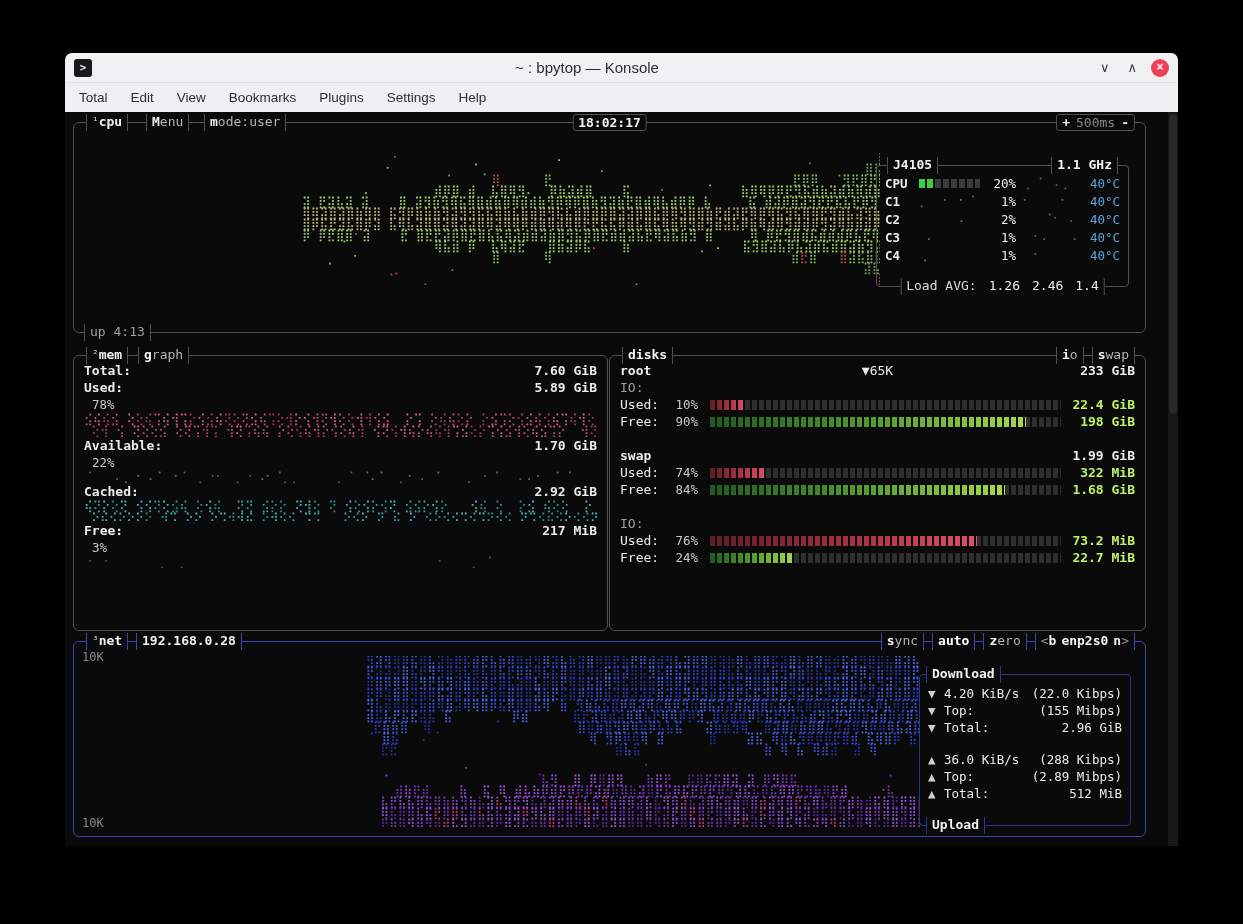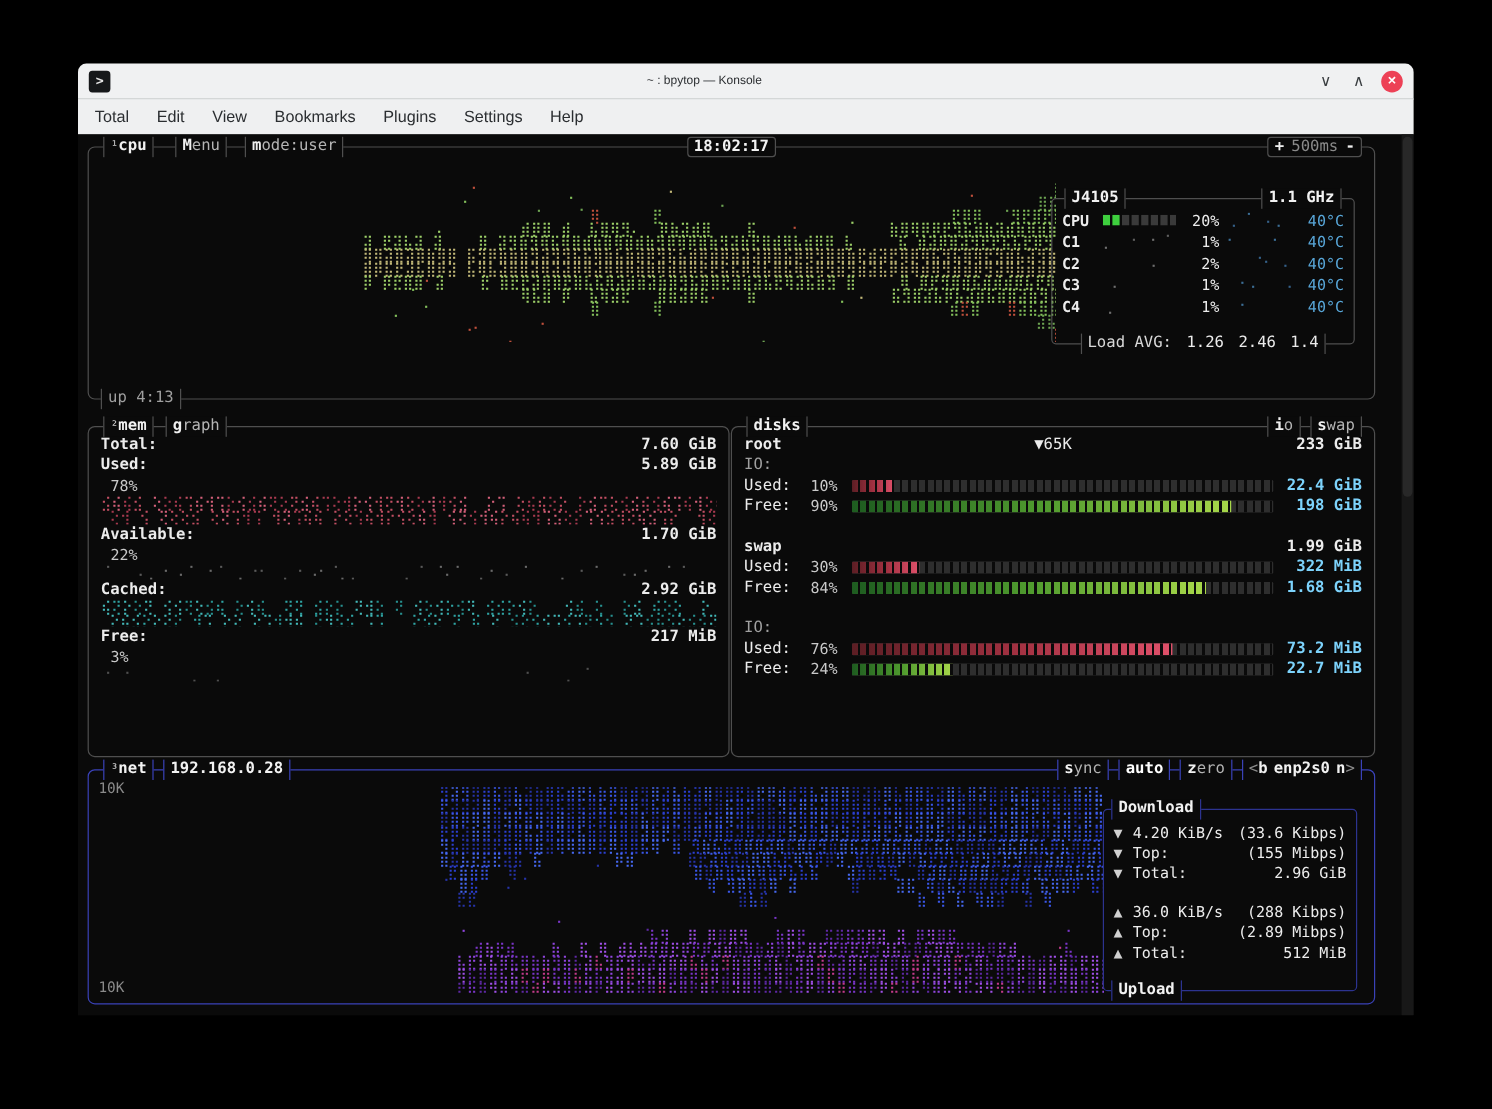--- a/index.html
+++ b/index.html
@@ -3,21 +3,21 @@
 <meta charset="utf-8">
 <style>
   *{margin:0;padding:0;box-sizing:border-box;}
   html,body{width:1243px;height:924px;background:#000;overflow:hidden;}
   body{font-family:"Liberation Sans",sans-serif;position:relative;}
 
   .window{position:absolute;left:65px;top:53px;width:1113px;height:793px;background:#0a0a0a;border-radius:7px 7px 0 0;}
   .titlebar{height:29px;background:#f0f1f2;border-radius:7px 7px 0 0;display:flex;align-items:center;padding:0 9px;}
   .app-icon{width:18px;height:18px;background:#16181a;border-radius:3px;color:#e8e8e8;
             font:bold 11px/18px "DejaVu Sans Mono",monospace;text-align:center;flex:0 0 auto;}
-  .win-title{flex:1;text-align:center;color:#2b2e31;font-size:10px;}
+  .win-title{flex:1;text-align:center;color:#2b2e31;font-size:15px;}
   .ctl{color:#3a3e41;font-size:13px;margin-left:18px;}
   .ctl.close{width:18px;height:18px;background:#ed4156;border-radius:50%;color:#fff;text-align:center;
              line-height:17px;font-size:12px;margin-left:14px;font-weight:bold;}
   .menubar{height:30px;background:#eff0f1;display:flex;align-items:center;gap:23px;padding-left:14px;border-top:1px solid #e2e4e5;}
   .menu-item{color:#2b2e31;font-size:13.5px;}
 
   .terminal{position:relative;height:734px;background:#0a0a0a;font-family:"DejaVu Sans Mono",monospace;color:#dcdcdc;font-size:13px;}
   .scrollbar{position:absolute;right:0;top:0;width:10px;height:100%;background:#181818;}
   .scroll-handle{position:absolute;right:1px;top:2px;width:8px;height:300px;background:#282828;border-radius:4px;}
 
@@ -75,21 +75,21 @@
   .dio{height:17px;line-height:17px;color:#9f9f9f;}
   .dgap{height:17px;}
   .drow{display:flex;align-items:center;height:17px;}
   .dlabel{width:46px;color:#ececec;}
   .dpct{width:32px;text-align:right;color:#c9c9c9;margin-right:4px;font-size:12.5px;}
   .bar{flex:1;height:10px;background:#2e2e2e;margin:0 8px;position:relative;overflow:hidden;border-radius:1px;}
   .bar::after{content:"";position:absolute;inset:0;background:repeating-linear-gradient(90deg,transparent 0 5px,#0a0a0a 5px 7px);}
   .fill{height:100%;}
   .fill.green{background:linear-gradient(90deg,#1e5c20,#4f9a2e,#a8d84a);}
   .fill.red{background:linear-gradient(90deg,#5c1e24,#a03040,#e0506a);}
-  .dval{width:66px;text-align:right;font-weight:bold;color:#7dd3fc;}
+  .dval{width:66px;text-align:right;font-weight:bold;color:#bef264;}
 
   
   .scale{position:absolute;left:8px;color:#8a8a8a;font-size:12px;}
   .net-down{position:absolute;left:10px;top:14px;width:836px;height:104px;}
   .net-up{position:absolute;left:10px;top:122px;width:836px;height:64px;}
   .net-panel{position:absolute;right:14px;top:32px;width:212px;height:152px;border:1px solid #2c3390;border-radius:4px;padding:10px 8px 0;}
   .nrow{display:flex;align-items:center;height:17px;font-size:12.5px;color:#ececec;}
   .nrow .arr{width:16px;color:#d0d0d0;}
   .nrow .nl{flex:1;}
   .nrow .nr{text-align:right;}
@@ -262,21 +262,21 @@
         </div>
         <div class="dgap"></div>
 
         <div class="dhead">
           <b class="dname">swap</b>
           <span class="dact"></span>
           <b class="dsize">1.99 GiB</b>
         </div>
         <div class="drow">
           <span class="dlabel">Used:</span>
-            <span class="dpct">30%</span>
+            <span class="dpct">74%</span>
           <div class="bar">
               <div class="fill red" style="width: 16%;"></div>
             </div>
           <span class="dval">322 MiB</span>
         </div>
         <div class="drow">
           <span class="dlabel">Free:</span>
             <span class="dpct">84%</span>
           <div class="bar">
               <div class="fill green" style="width: 84%;"></div>
@@ -320,21 +320,21 @@
 
       <div class="graph net-down" style="line-height: 11px;"><div class="gl">                                       <span style="color:#2b3fd0">⣻</span><span style="color:#4668f0">⣽</span><span style="color:#3a57e8">⣻</span><span style="color:#2633a8">⢿</span><span style="color:#2b3fd0">⡿</span><span style="color:#3a57e8">⣯</span><span style="color:#2633a8">⢿</span><span style="color:#3a57e8">⣧</span><span style="color:#2633a8">⣽</span><span style="color:#2633a8">⣷</span><span style="color:#2b3fd0">⡿</span><span style="color:#2b3fd0">⣯</span><span style="color:#3a57e8">⣾</span><span style="color:#4668f0">⣟</span><span style="color:#3a57e8">⣧</span><span style="color:#3a57e8">⣷</span><span style="color:#3a57e8">⢿</span><span style="color:#2633a8">⣿</span><span style="color:#2b3fd0">⣾</span><span style="color:#2633a8">⣻</span><span style="color:#4668f0">⢿</span><span style="color:#2b3fd0">⣽</span><span style="color:#4668f0">⣧</span><span style="color:#2b3fd0">⣷</span><span style="color:#2b3fd0">⣽</span><span style="color:#4668f0">⣿</span><span style="color:#2633a8">⡿</span><span style="color:#2633a8">⢿</span><span style="color:#2b3fd0">⣟</span><span style="color:#2633a8">⣷</span><span style="color:#4668f0">⣟</span><span style="color:#4668f0">⡿</span><span style="color:#3a57e8">⣾</span><span style="color:#2b3fd0">⣾</span><span style="color:#2b3fd0">⣻</span><span style="color:#3a57e8">⣧</span><span style="color:#4668f0">⣽</span><span style="color:#3a57e8">⣿</span><span style="color:#4668f0">⢿</span><span style="color:#2633a8">⢿</span><span style="color:#2633a8">⣽</span><span style="color:#2633a8">⣷</span><span style="color:#4668f0">⢿</span><span style="color:#2633a8">⣧</span><span style="color:#3a57e8">⣿</span><span style="color:#3a57e8">⣿</span><span style="color:#2b3fd0">⣯</span><span style="color:#2633a8">⣽</span><span style="color:#4668f0">⣿</span><span style="color:#2b3fd0">⣧</span><span style="color:#3a57e8">⣿</span><span style="color:#4668f0">⣽</span><span style="color:#2633a8">⡿</span><span style="color:#2633a8">⣾</span><span style="color:#4668f0">⣯</span><span style="color:#3a57e8">⣾</span><span style="color:#2633a8">⣻</span><span style="color:#2b3fd0">⡿</span><span style="color:#2633a8">⣯</span><span style="color:#2633a8">⣧</span><span style="color:#4668f0">⣿</span><span style="color:#4668f0">⣽</span><span style="color:#4668f0">⣧</span><span style="color:#2b3fd0">⣯</span></div><div class="gl">                                       <span style="color:#3a57e8">⣟</span><span style="color:#2633a8">⣽</span><span style="color:#2633a8">⣽</span><span style="color:#2633a8">⣽</span><span style="color:#4668f0">⣿</span><span style="color:#2b3fd0">⣯</span><span style="color:#2633a8">⣟</span><span style="color:#4668f0">⣻</span><span style="color:#2b3fd0">⣻</span><span style="color:#2633a8">⣿</span><span style="color:#2633a8">⣻</span><span style="color:#2b3fd0">⣧</span><span style="color:#2633a8">⢿</span><span style="color:#2b3fd0">⣧</span><span style="color:#2633a8">⢿</span><span style="color:#3a57e8">⣧</span><span style="color:#2b3fd0">⣟</span><span style="color:#3a57e8">⡿</span><span style="color:#3a57e8">⣷</span><span style="color:#2633a8">⣻</span><span style="color:#3a57e8">⣧</span><span style="color:#2b3fd0">⣯</span><span style="color:#3a57e8">⣿</span><span style="color:#2633a8">⣷</span><span style="color:#2633a8">⡿</span><span style="color:#2633a8">⣻</span><span style="color:#2633a8">⣾</span><span style="color:#4668f0">⣯</span><span style="color:#2b3fd0">⣿</span><span style="color:#3a57e8">⣽</span><span style="color:#2633a8">⢿</span><span style="color:#2633a8">⣯</span><span style="color:#4668f0">⣻</span><span style="color:#2b3fd0">⣯</span><span style="color:#4668f0">⡿</span><span style="color:#3a57e8">⣯</span><span style="color:#3a57e8">⣽</span><span style="color:#2b3fd0">⣿</span><span style="color:#2b3fd0">⢿</span><span style="color:#2b3fd0">⣷</span><span style="color:#2b3fd0">⣾</span><span style="color:#2633a8">⣧</span><span style="color:#3a57e8">⣧</span><span style="color:#2b3fd0">⣯</span><span style="color:#2633a8">⣿</span><span style="color:#2b3fd0">⣧</span><span style="color:#3a57e8">⣷</span><span style="color:#2b3fd0">⣻</span><span style="color:#4668f0">⣽</span><span style="color:#3a57e8">⣷</span><span style="color:#2633a8">⣷</span><span style="color:#2633a8">⣧</span><span style="color:#2b3fd0">⣟</span><span style="color:#2633a8">⣧</span><span style="color:#4668f0">⣽</span><span style="color:#3a57e8">⣻</span><span style="color:#4668f0">⢿</span><span style="color:#2633a8">⣽</span><span style="color:#3a57e8">⣷</span><span style="color:#2633a8">⢿</span><span style="color:#2b3fd0">⡿</span><span style="color:#2b3fd0">⣿</span><span style="color:#4668f0">⣟</span><span style="color:#3a57e8">⣻</span></div><div class="gl">                                       <span style="color:#2633a8">⡿</span><span style="color:#3a57e8">⣿</span><span style="color:#3a57e8">⡿</span><span style="color:#4668f0">⢿</span><span style="color:#4668f0">⢿</span><span style="color:#2633a8">⣾</span><span style="color:#4668f0">⣻</span><span style="color:#3a57e8">⣟</span><span style="color:#3a57e8">⣷</span><span style="color:#4668f0">⣻</span><span style="color:#2b3fd0">⣾</span><span style="color:#4668f0">⣾</span><span style="color:#2b3fd0">⣷</span><span style="color:#3a57e8">⣾</span><span style="color:#2b3fd0">⣟</span><span style="color:#2b3fd0">⣿</span><span style="color:#2b3fd0">⣧</span><span style="color:#2b3fd0">⣽</span><span style="color:#2633a8">⣿</span><span style="color:#4668f0">⣧</span><span style="color:#2633a8">⣷</span><span style="color:#2b3fd0">⣷</span><span style="color:#3a57e8">⣟</span><span style="color:#2633a8">⢿</span><span style="color:#2633a8">⢿</span><span style="color:#3a57e8">⣯</span><span style="color:#3a57e8">⣷</span><span style="color:#4668f0">⢿</span><span style="color:#2b3fd0">⣻</span><span style="color:#2633a8">⣧</span><span style="color:#2633a8">⣿</span><span style="color:#2633a8">⣷</span><span style="color:#2633a8">⣷</span><span style="color:#4668f0">⢿</span><span style="color:#2b3fd0">⢿</span><span style="color:#3a57e8">⡿</span><span style="color:#3a57e8">⣟</span><span style="color:#2633a8">⣟</span><span style="color:#2b3fd0">⡿</span><span style="color:#2b3fd0">⡿</span><span style="color:#2b3fd0">⣯</span><span style="color:#2b3fd0">⣯</span><span style="color:#2b3fd0">⣯</span><span style="color:#4668f0">⢿</span><span style="color:#2b3fd0">⣿</span><span style="color:#4668f0">⢿</span><span style="color:#3a57e8">⣟</span><span style="color:#4668f0">⣾</span><span style="color:#2633a8">⢿</span><span style="color:#2b3fd0">⣯</span><span style="color:#2633a8">⣻</span><span style="color:#2633a8">⣯</span><span style="color:#3a57e8">⢿</span><span style="color:#3a57e8">⣯</span><span style="color:#4668f0">⢿</span><span style="color:#3a57e8">⣷</span><span style="color:#3a57e8">⣧</span><span style="color:#3a57e8">⣧</span><span style="color:#2b3fd0">⣻</span><span style="color:#4668f0">⣽</span><span style="color:#2633a8">⣟</span><span style="color:#4668f0">⣿</span><span style="color:#3a57e8">⣻</span><span style="color:#2b3fd0">⣷</span></div><div class="gl">                                       <span style="color:#2b3fd0">⣟</span><span style="color:#2b3fd0">⡿</span><span style="color:#2633a8">⣽</span><span style="color:#4668f0">⣷</span><span style="color:#3a57e8">⣿</span><span style="color:#2633a8">⣻</span><span style="color:#2b3fd0">⣾</span><span style="color:#2b3fd0">⡿</span><span style="color:#4668f0">⣯</span><span style="color:#3a57e8">⣽</span><span style="color:#2b3fd0">⣾</span><span style="color:#3a57e8">⣻</span><span style="color:#2b3fd0">⣟</span><span style="color:#4668f0">⣧</span><span style="color:#2b3fd0">⣷</span><span style="color:#2633a8">⣷</span><span style="color:#3a57e8">⣿</span><span style="color:#2b3fd0">⢿</span><span style="color:#2633a8">⣿</span><span style="color:#4668f0">⣽</span><span style="color:#3a57e8">⣷</span><span style="color:#4668f0">⣟</span><span style="color:#2633a8">⣯</span><span style="color:#2633a8">⣿</span><span style="color:#3a57e8">⡿</span><span style="color:#2b3fd0">⢿</span><span style="color:#3a57e8">⣿</span><span style="color:#2b3fd0">⣷</span><span style="color:#2633a8">⣽</span><span style="color:#2b3fd0">⢿</span><span style="color:#2633a8">⣽</span><span style="color:#2b3fd0">⣽</span><span style="color:#2b3fd0">⣟</span><span style="color:#4668f0">⣷</span><span style="color:#3a57e8">⣽</span><span style="color:#2b3fd0">⣿</span><span style="color:#4668f0">⣻</span><span style="color:#4668f0">⣾</span><span style="color:#3a57e8">⣻</span><span style="color:#2b3fd0">⣾</span><span style="color:#3a57e8">⣷</span><span style="color:#4668f0">⣾</span><span style="color:#3a57e8">⣟</span><span style="color:#3a57e8">⣧</span><span style="color:#4668f0">⣯</span><span style="color:#3a57e8">⣻</span><span style="color:#4668f0">⣟</span><span style="color:#4668f0">⣷</span><span style="color:#2b3fd0">⣻</span><span style="color:#4668f0">⣽</span><span style="color:#3a57e8">⣯</span><span style="color:#4668f0">⣟</span><span style="color:#2b3fd0">⣻</span><span style="color:#2b3fd0">⣽</span><span style="color:#4668f0">⣿</span><span style="color:#3a57e8">⣟</span><span style="color:#2633a8">⣯</span><span style="color:#2633a8">⡿</span><span style="color:#4668f0">⣾</span><span style="color:#3a57e8">⢿</span><span style="color:#3a57e8">⣾</span><span style="color:#3a57e8">⣷</span><span style="color:#2b3fd0">⣿</span><span style="color:#2b3fd0">⣿</span></div><div class="gl">                                       <span style="color:#4668f0">⣻</span><span style="color:#2b3fd0">⣧</span><span style="color:#2633a8">⣾</span><span style="color:#2633a8">⣿</span><span style="color:#2633a8">⣿</span><span style="color:#2633a8">⣟</span><span style="color:#2b3fd0">⣷</span><span style="color:#3a57e8">⣾</span><span style="color:#2b3fd0">⢿</span><span style="color:#4668f0">⣷</span><span style="color:#2633a8">⣽</span><span style="color:#3a57e8">⢿</span><span style="color:#4668f0">⢿</span><span style="color:#4668f0">⣿</span><span style="color:#3a57e8">⡿</span><span style="color:#2b3fd0">⣯</span><span style="color:#4668f0">⡿</span><span style="color:#2b3fd0">⣿</span><span style="color:#2b3fd0">⣿</span><span style="color:#3a57e8">⣯</span><span style="color:#4668f0">⢿</span><span style="color:#4668f0">⠁</span><span style="color:#3a57e8">⣷</span> <span style="color:#2b3fd0">⣻</span><span style="color:#4668f0">⣷</span><span style="color:#3a57e8">⣧</span><span style="color:#2b3fd0">⣯</span><span style="color:#2b3fd0">⣿</span><span style="color:#4668f0">⡿</span><span style="color:#3a57e8">⢿</span><span style="color:#3a57e8">⣽</span><span style="color:#4668f0">⢿</span><span style="color:#2633a8">⣯</span><span style="color:#4668f0">⢿</span><span style="color:#3a57e8">⡿</span><span style="color:#3a57e8">⣻</span><span style="color:#2633a8">⣷</span><span style="color:#4668f0">⣿</span><span style="color:#4668f0">⣯</span><span style="color:#3a57e8">⣽</span><span style="color:#2b3fd0">⣽</span><span style="color:#4668f0">⣾</span><span style="color:#3a57e8">⣯</span><span style="color:#3a57e8">⣿</span><span style="color:#3a57e8">⣿</span><span style="color:#2633a8">⣯</span><span style="color:#4668f0">⣯</span><span style="color:#4668f0">⣧</span><span style="color:#2633a8">⣯</span><span style="color:#2633a8">⣿</span><span style="color:#2633a8">⢿</span><span style="color:#2633a8">⢿</span><span style="color:#4668f0">⣽</span><span style="color:#4668f0">⣯</span><span style="color:#4668f0">⣿</span><span style="color:#4668f0">⣯</span><span style="color:#3a57e8">⣧</span><span style="color:#2b3fd0">⡿</span><span style="color:#4668f0">⣧</span><span style="color:#2633a8">⢿</span><span style="color:#2b3fd0">⡿</span><span style="color:#3a57e8">⣽</span><span style="color:#3a57e8">⢿</span></div><div class="gl">                                       <span style="color:#4668f0">⣾</span><span style="color:#2633a8">⣯</span><span style="color:#4668f0">⣧</span><span style="color:#4668f0">⣟</span><span style="color:#3a57e8">⣯</span><span style="color:#4668f0">⣟</span><span style="color:#2633a8">⣽</span><span style="color:#2633a8">⣯</span> <span style="color:#4668f0">⣯</span>      <span style="color:#2633a8">⡀</span> <span style="color:#4668f0">⡿</span><span style="color:#4668f0">⣾</span>      <span style="color:#2633a8">⣷</span><span style="color:#2633a8">⣟</span><span style="color:#3a57e8">⣽</span><span style="color:#2b3fd0">⣿</span><span style="color:#2633a8">⣾</span><span style="color:#2633a8">⣽</span><span style="color:#4668f0">⢿</span><span style="color:#4668f0">⢿</span><span style="color:#2b3fd0">⣧</span><span style="color:#2b3fd0">⣟</span><span style="color:#4668f0">⢿</span><span style="color:#4668f0">⢿</span><span style="color:#2b3fd0">⡿</span><span style="color:#2633a8">⡿</span><span style="color:#4668f0">⣻</span> <span style="color:#2b3fd0">⣿</span><span style="color:#2633a8">⣾</span><span style="color:#2b3fd0">⣾</span><span style="color:#2633a8">⣾</span><span style="color:#4668f0">⡿</span><span style="color:#2633a8">⣟</span><span style="color:#4668f0">⣯</span><span style="color:#2b3fd0">⣟</span><span style="color:#2b3fd0">⣟</span><span style="color:#2b3fd0">⣧</span><span style="color:#2b3fd0">⣧</span><span style="color:#3a57e8">⣾</span><span style="color:#4668f0">⣻</span><span style="color:#2b3fd0">⣯</span><span style="color:#4668f0">⣟</span><span style="color:#4668f0">⣻</span><span style="color:#2633a8">⣾</span><span style="color:#2633a8">⣿</span><span style="color:#4668f0">⣽</span><span style="color:#4668f0">⣾</span><span style="color:#2b3fd0">⡿</span><span style="color:#2b3fd0">⣾</span><span style="color:#4668f0">⡿</span><span style="color:#2b3fd0">⣿</span></div><div class="gl">                                        <span style="color:#2b3fd0">⣟</span><span style="color:#4668f0">⣷</span><span style="color:#3a57e8">⣷</span><span style="color:#3a57e8">⣿</span>  <span style="color:#2633a8">⢿</span><span style="color:#2633a8">⢀</span>                   <span style="color:#3a57e8">⣿</span><span style="color:#2633a8">⡿</span><span style="color:#3a57e8">⣷</span><span style="color:#2b3fd0">⣿</span><span style="color:#3a57e8">⣻</span><span style="color:#4668f0">⡿</span><span style="color:#3a57e8">⢿</span><span style="color:#2b3fd0">⣷</span><span style="color:#3a57e8">⡿</span><span style="color:#2b3fd0">⣧</span><span style="color:#2b3fd0">⣧</span><span style="color:#3a57e8">⣯</span>   <span style="color:#4668f0">⣽</span><span style="color:#2b3fd0">⣷</span><span style="color:#2633a8">⣷</span><span style="color:#2b3fd0">⣻</span><span style="color:#2b3fd0">⢿</span>  <span style="color:#2633a8">⣿</span><span style="color:#3a57e8">⣽</span><span style="color:#4668f0">⣿</span><span style="color:#2633a8">⣷</span><span style="color:#3a57e8">⣷</span><span style="color:#3a57e8">⣿</span><span style="color:#4668f0">⣿</span><span style="color:#2633a8">⣧</span><span style="color:#2633a8">⣻</span><span style="color:#2b3fd0">⣽</span><span style="color:#2633a8">⢿</span><span style="color:#4668f0">⣻</span><span style="color:#2b3fd0">⡿</span><span style="color:#2633a8">⢿</span><span style="color:#3a57e8">⢿</span><span style="color:#4668f0">⣧</span><span style="color:#4668f0">⣽</span><span style="color:#3a57e8">⣯</span>     </div><div class="gl">                                       <span style="color:#2633a8">⠈</span> <span style="color:#4668f0">⣿</span><span style="color:#2b3fd0">⣯</span>   <span style="color:#2633a8">⠄</span>                      <span style="color:#3a57e8">⢿</span> <span style="color:#3a57e8">⣻</span><span style="color:#4668f0">⡿</span><span style="color:#2b3fd0">⡿</span><span style="color:#2633a8">⢿</span><span style="color:#4668f0">⢿</span> <span style="color:#4668f0">⣽</span>      <span style="color:#2633a8">⣿</span>    <span style="color:#4668f0">⣽</span><span style="color:#4668f0">⣯</span> <span style="color:#3a57e8">⢿</span><span style="color:#2633a8">⣾</span><span style="color:#4668f0">⣧</span><span style="color:#2b3fd0">⣻</span><span style="color:#2633a8">⣿</span><span style="color:#2633a8">⡿</span><span style="color:#2633a8">⣿</span><span style="color:#2b3fd0">⣟</span><span style="color:#2b3fd0">⣿</span><span style="color:#3a57e8">⣾</span> <span style="color:#4668f0">⣯</span><span style="color:#4668f0">⢿</span><span style="color:#4668f0">⣿</span><span style="color:#2b3fd0">⡿</span> <span style="color:#2b3fd0">⣯</span><span style="color:#2b3fd0">⣾</span>      </div><div class="gl">                                         <span style="color:#2633a8">⣟</span><span style="color:#2633a8">⣟</span>                              <span style="color:#2633a8">⣾</span><span style="color:#3a57e8">⣧</span><span style="color:#2633a8">⣯</span>                 <span style="color:#3a57e8">⣷</span> <span style="color:#3a57e8">⢿</span> <span style="color:#4668f0">⣧</span> <span style="color:#3a57e8">⢿</span><span style="color:#3a57e8">⣾</span><span style="color:#2633a8">⣽</span>  <span style="color:#2633a8">⣽</span> <span style="color:#3a57e8">⢿</span>         </div></div>
       <div class="graph net-up" style="line-height: 11px;"><div class="gl">                                                    <span style="color:#7a35c8">⠐</span>         <span style="color:#5e28a4">⢀</span>              <span style="color:#7a35c8">⠁</span>                                      </div><div class="gl">                                         <span style="color:#8f45dd">⠈</span>                     <span style="color:#7a35c8">⣧</span><span style="color:#8f45dd">⣻</span>  <span style="color:#a050e8">⣿</span> <span style="color:#a050e8">⡿</span><span style="color:#5e28a4">⣿</span><span style="color:#a050e8">⣿</span><span style="color:#a050e8">⣻</span>   <span style="color:#7a35c8">⣷</span><span style="color:#a050e8">⣟</span><span style="color:#7a35c8">⣟</span>  <span style="color:#5e28a4">⣯</span><span style="color:#5e28a4">⡿</span><span style="color:#7a35c8">⣯</span><span style="color:#7a35c8">⣯</span><span style="color:#a050e8">⣿</span><span style="color:#a050e8">⣽</span> <span style="color:#a050e8">⣽</span> <span style="color:#7a35c8">⡿</span><span style="color:#a050e8">⣻</span><span style="color:#7a35c8">⣿</span><span style="color:#7a35c8">⣯</span>            <span style="color:#7a35c8">⠈</span>         </div><div class="gl">                                           <span style="color:#7a35c8">⣾</span><span style="color:#a050e8">⣷</span><span style="color:#7a35c8">⣟</span><span style="color:#7a35c8">⣾</span>    <span style="color:#8f45dd">⣷</span>  <span style="color:#a050e8">⣯</span> <span style="color:#a050e8">⢿</span> <span style="color:#a050e8">⣾</span><span style="color:#a050e8">⣧</span><span style="color:#a050e8">⣷</span><span style="color:#8f45dd">⡿</span><span style="color:#8f45dd">⣾</span><span style="color:#a050e8">⣟</span><span style="color:#8f45dd">⡿</span><span style="color:#7a35c8">⣟</span><span style="color:#7a35c8">⡿</span><span style="color:#a050e8">⣽</span><span style="color:#a050e8">⣾</span><span style="color:#5e28a4">⣷</span><span style="color:#7a35c8">⢿</span><span style="color:#5e28a4">⣷</span><span style="color:#8f45dd">⣽</span><span style="color:#5e28a4">⣿</span><span style="color:#a050e8">⣟</span><span style="color:#7a35c8">⣯</span><span style="color:#a050e8">⡿</span><span style="color:#a050e8">⣯</span><span style="color:#8f45dd">⣟</span><span style="color:#7a35c8">⡿</span><span style="color:#8f45dd">⣟</span><span style="color:#7a35c8">⢿</span><span style="color:#5e28a4">⣻</span><span style="color:#a050e8">⣽</span><span style="color:#a050e8">⣯</span><span style="color:#5e28a4">⣯</span><span style="color:#5e28a4">⡿</span><span style="color:#7a35c8">⣯</span><span style="color:#a050e8">⢿</span><span style="color:#a050e8">⡿</span><span style="color:#7a35c8">⣟</span><span style="color:#7a35c8">⣻</span><span style="color:#7a35c8">⣷</span><span style="color:#5e28a4">⢿</span><span style="color:#8f45dd">⣟</span><span style="color:#a050e8">⣾</span>    <span style="color:#c23a8a">⠐</span><span style="color:#7a35c8">⣧</span>           </div><div class="gl">                                         <span style="color:#8f45dd">⣧</span><span style="color:#8f45dd">⣟</span><span style="color:#a050e8">⣧</span><span style="color:#a050e8">⣧</span><span style="color:#8f45dd">⢿</span><span style="color:#7a35c8">⣯</span><span style="color:#7a35c8">⢿</span><span style="color:#7a35c8">⣷</span><span style="color:#8f45dd">⣷</span><span style="color:#7a35c8">⣻</span><span style="color:#8f45dd">⣷</span><span style="color:#5e28a4">⣧</span><span style="color:#a050e8">⣽</span><span style="color:#c23a8a">⣧</span><span style="color:#8f45dd">⣻</span><span style="color:#8f45dd">⣟</span><span style="color:#a050e8">⣻</span><span style="color:#5e28a4">⣧</span><span style="color:#7a35c8">⣽</span><span style="color:#8f45dd">⣽</span><span style="color:#a050e8">⣷</span><span style="color:#a050e8">⣾</span><span style="color:#c23a8a">⣧</span><span style="color:#8f45dd">⣧</span><span style="color:#7a35c8">⣯</span><span style="color:#c23a8a">⣻</span><span style="color:#8f45dd">⣷</span><span style="color:#8f45dd">⢿</span><span style="color:#8f45dd">⢿</span><span style="color:#7a35c8">⣽</span><span style="color:#a050e8">⣧</span><span style="color:#5e28a4">⣧</span><span style="color:#a050e8">⣻</span><span style="color:#8f45dd">⢿</span><span style="color:#c23a8a">⣽</span><span style="color:#5e28a4">⣯</span><span style="color:#7a35c8">⣽</span><span style="color:#8f45dd">⢿</span><span style="color:#a050e8">⣯</span><span style="color:#7a35c8">⢿</span><span style="color:#8f45dd">⣾</span><span style="color:#5e28a4">⢿</span><span style="color:#8f45dd">⣿</span><span style="color:#c23a8a">⣾</span><span style="color:#8f45dd">⣽</span><span style="color:#8f45dd">⢿</span><span style="color:#8f45dd">⢿</span><span style="color:#c23a8a">⣟</span><span style="color:#7a35c8">⣧</span><span style="color:#a050e8">⢿</span><span style="color:#7a35c8">⣧</span><span style="color:#7a35c8">⣿</span><span style="color:#7a35c8">⣟</span><span style="color:#a050e8">⣾</span><span style="color:#7a35c8">⣷</span><span style="color:#5e28a4">⣾</span><span style="color:#a050e8">⣯</span><span style="color:#a050e8">⣷</span><span style="color:#5e28a4">⣟</span><span style="color:#a050e8">⣟</span><span style="color:#a050e8">⢿</span><span style="color:#7a35c8">⣾</span>         </div><div class="gl">                                         <span style="color:#a050e8">⢿</span><span style="color:#5e28a4">⣯</span><span style="color:#5e28a4">⡿</span><span style="color:#7a35c8">⢿</span><span style="color:#8f45dd">⣧</span><span style="color:#a050e8">⣯</span><span style="color:#c23a8a">⣟</span><span style="color:#7a35c8">⡿</span><span style="color:#c23a8a">⣿</span><span style="color:#7a35c8">⣯</span><span style="color:#7a35c8">⣾</span><span style="color:#c23a8a">⣧</span><span style="color:#8f45dd">⣯</span><span style="color:#7a35c8">⣯</span><span style="color:#8f45dd">⣽</span><span style="color:#a050e8">⣽</span><span style="color:#c23a8a">⡿</span><span style="color:#a050e8">⣻</span><span style="color:#a050e8">⣧</span><span style="color:#a050e8">⣿</span><span style="color:#5e28a4">⢿</span><span style="color:#7a35c8">⣯</span><span style="color:#7a35c8">⡿</span><span style="color:#c23a8a">⢿</span><span style="color:#a050e8">⣽</span><span style="color:#5e28a4">⣽</span><span style="color:#8f45dd">⣾</span><span style="color:#7a35c8">⣿</span><span style="color:#7a35c8">⣷</span><span style="color:#5e28a4">⣽</span><span style="color:#a050e8">⣷</span><span style="color:#5e28a4">⣟</span><span style="color:#7a35c8">⣽</span><span style="color:#a050e8">⣟</span><span style="color:#7a35c8">⣿</span><span style="color:#c23a8a">⣟</span><span style="color:#7a35c8">⣿</span><span style="color:#7a35c8">⣟</span><span style="color:#5e28a4">⢿</span><span style="color:#8f45dd">⢿</span><span style="color:#a050e8">⡿</span><span style="color:#8f45dd">⣧</span><span style="color:#5e28a4">⣟</span><span style="color:#c23a8a">⣯</span><span style="color:#8f45dd">⡿</span><span style="color:#a050e8">⣾</span><span style="color:#a050e8">⣻</span><span style="color:#7a35c8">⣟</span><span style="color:#8f45dd">⣽</span><span style="color:#5e28a4">⢿</span><span style="color:#5e28a4">⣧</span><span style="color:#5e28a4">⢿</span><span style="color:#5e28a4">⣻</span><span style="color:#8f45dd">⣧</span><span style="color:#5e28a4">⣾</span><span style="color:#a050e8">⣿</span><span style="color:#7a35c8">⢿</span><span style="color:#a050e8">⣾</span><span style="color:#8f45dd">⣿</span><span style="color:#7a35c8">⣻</span><span style="color:#a050e8">⡿</span><span style="color:#5e28a4">⣧</span>    </div><div class="gl">                                         <span style="color:#5e28a4">⣟</span><span style="color:#7a35c8">⣷</span><span style="color:#5e28a4">⡿</span><span style="color:#a050e8">⣻</span><span style="color:#8f45dd">⣾</span><span style="color:#7a35c8">⣻</span><span style="color:#5e28a4">⣾</span><span style="color:#c23a8a">⣾</span><span style="color:#a050e8">⣧</span><span style="color:#a050e8">⣽</span><span style="color:#7a35c8">⣽</span><span style="color:#5e28a4">⡿</span><span style="color:#8f45dd">⣽</span><span style="color:#5e28a4">⣟</span><span style="color:#a050e8">⣾</span><span style="color:#8f45dd">⣽</span><span style="color:#8f45dd">⣯</span><span style="color:#5e28a4">⣷</span><span style="color:#7a35c8">⢿</span><span style="color:#c23a8a">⡿</span><span style="color:#8f45dd">⣯</span><span style="color:#7a35c8">⢿</span><span style="color:#5e28a4">⣟</span><span style="color:#a050e8">⣿</span><span style="color:#5e28a4">⣧</span><span style="color:#5e28a4">⢿</span><span style="color:#a050e8">⣽</span><span style="color:#8f45dd">⡿</span><span style="color:#5e28a4">⣿</span><span style="color:#5e28a4">⢿</span><span style="color:#5e28a4">⣽</span><span style="color:#5e28a4">⣻</span><span style="color:#7a35c8">⣷</span><span style="color:#a050e8">⣟</span><span style="color:#5e28a4">⢿</span><span style="color:#8f45dd">⣿</span><span style="color:#c23a8a">⡿</span><span style="color:#7a35c8">⣾</span><span style="color:#7a35c8">⣿</span><span style="color:#5e28a4">⣟</span><span style="color:#a050e8">⣟</span><span style="color:#c23a8a">⣯</span><span style="color:#5e28a4">⣾</span><span style="color:#8f45dd">⣧</span><span style="color:#5e28a4">⣻</span><span style="color:#8f45dd">⢿</span><span style="color:#a050e8">⣧</span><span style="color:#a050e8">⣻</span><span style="color:#7a35c8">⣧</span><span style="color:#a050e8">⣽</span><span style="color:#a050e8">⣻</span><span style="color:#c23a8a">⣻</span><span style="color:#8f45dd">⣾</span><span style="color:#5e28a4">⣧</span><span style="color:#5e28a4">⡿</span><span style="color:#a050e8">⣻</span><span style="color:#5e28a4">⣯</span><span style="color:#5e28a4">⣾</span><span style="color:#a050e8">⣿</span><span style="color:#5e28a4">⣿</span><span style="color:#8f45dd">⣾</span><span style="color:#8f45dd">⣷</span> </div></div>
 
       <div class="net-panel">
         <span class="chip" style="left:6px;"><b>Download</b></span>
 
         <div class="nrow">
             <span class="arr">▼</span>
             <span class="nl">4.20 KiB/s</span>
-            <span class="nr">(33.6 Kibps)</span>
+            <span class="nr">(22.0 Kibps)</span>
           </div>
         <div class="nrow">
             <span class="arr">▼</span>
             <span class="nl">Top:</span>
             <span class="nr">(155 Mibps)</span>
           </div>
         <div class="nrow">
             <span class="arr">▼</span>
             <span class="nl">Total:</span>
             <span class="nr">2.96 GiB</span>

